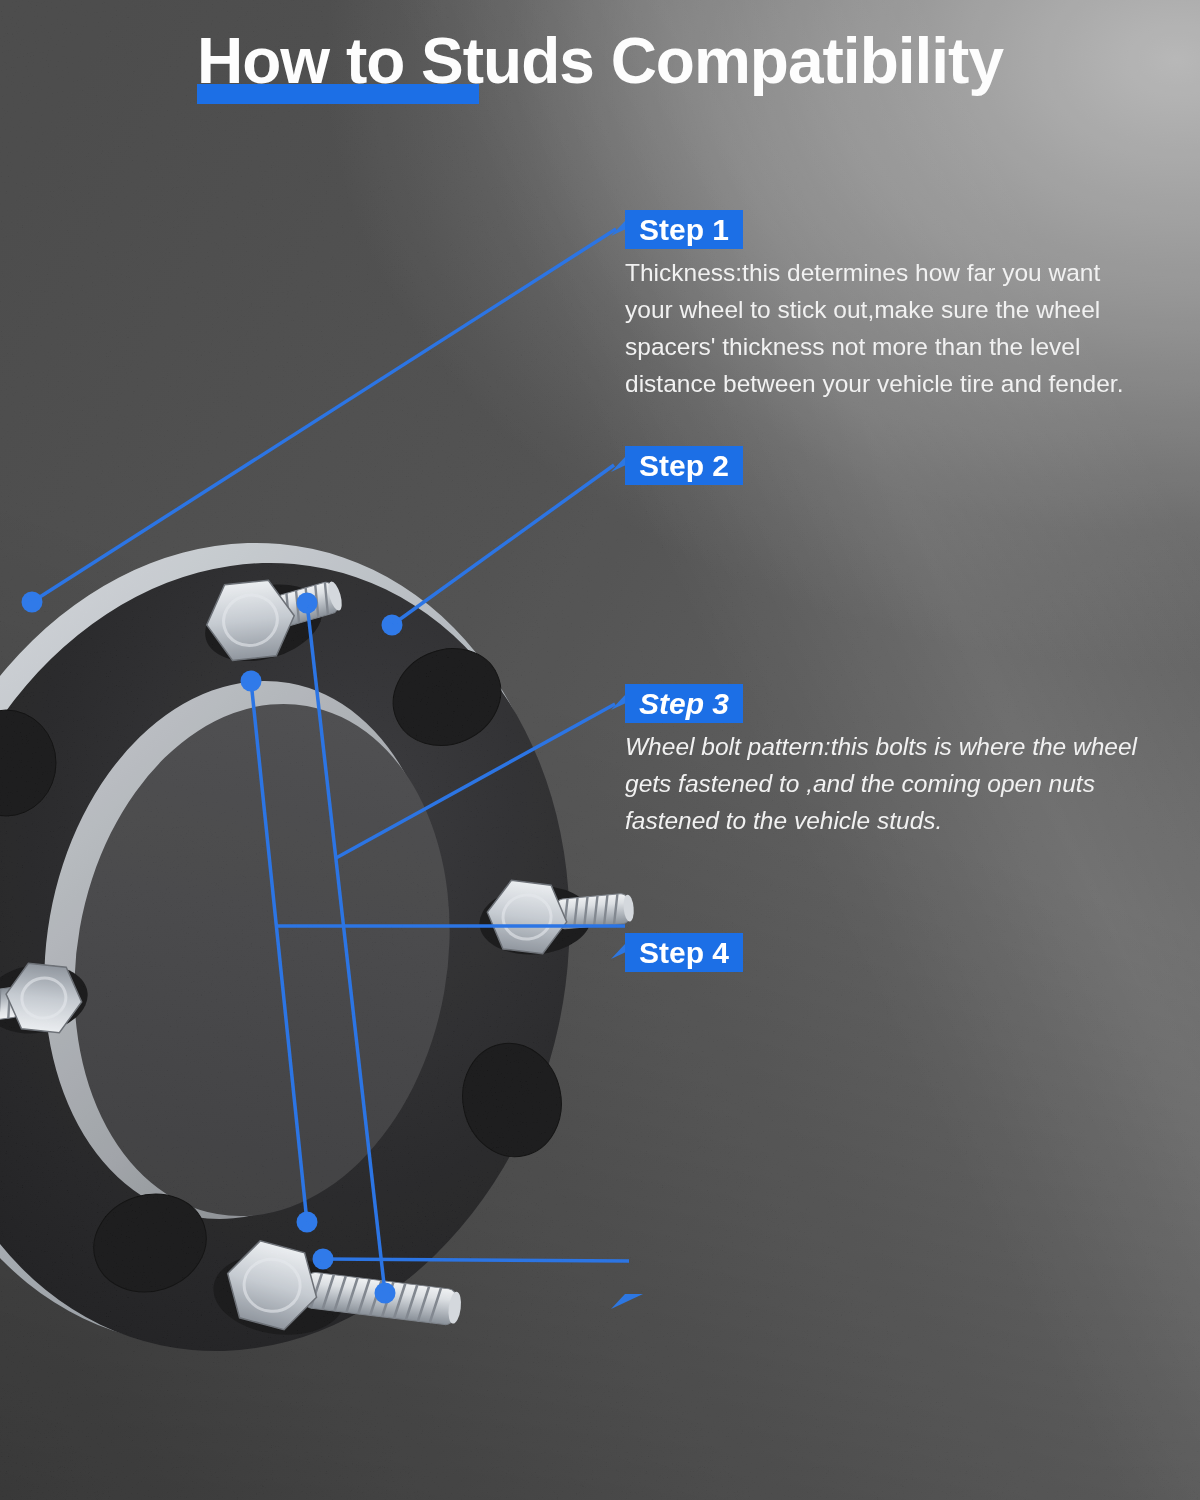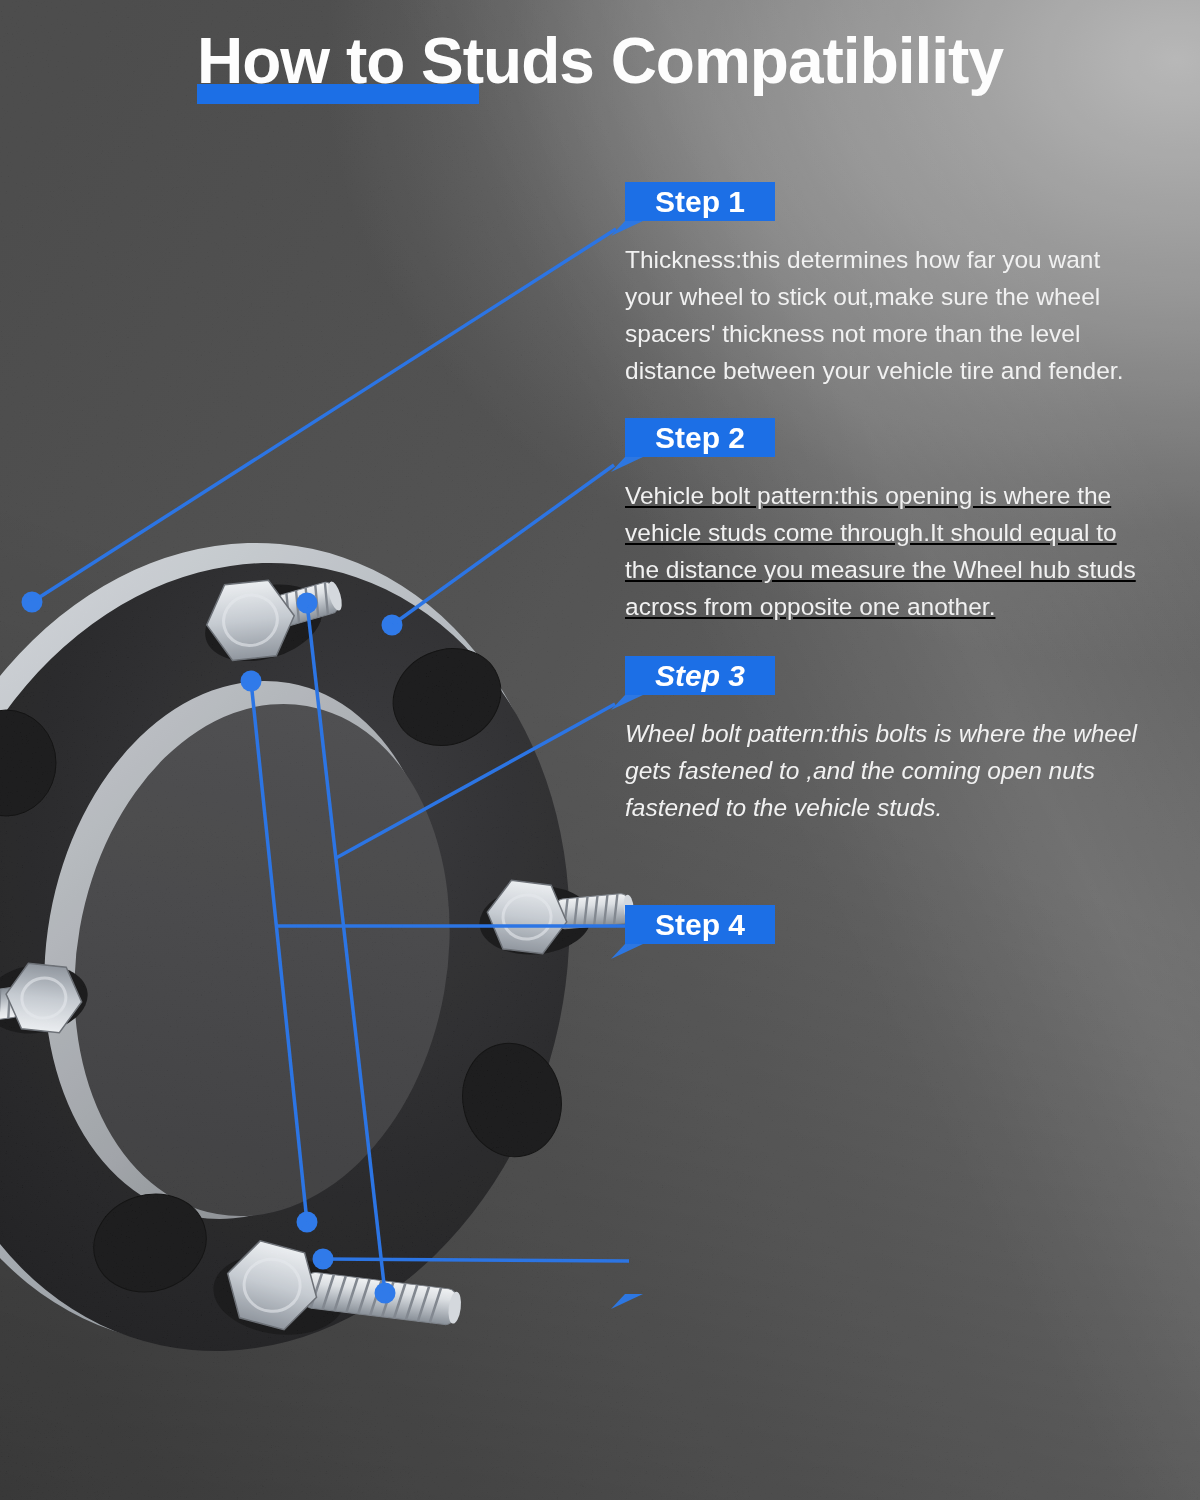--- a/index.html
+++ b/index.html
@@ -22,24 +22,24 @@
   }
   .title-underline{
     position:absolute; left:197px; top:84px; width:282px; height:20px;
     background:#1c6fe6; z-index:2;
   }
   .svg-layer{position:absolute; inset:0; z-index:1;}
   .step{position:absolute; left:625px; z-index:3;}
   .step-box{
     display:inline-block; background:#1c6fe6; color:#ffffff;
     font-size:30px; font-weight:bold; line-height:39px; height:39px;
-    padding:0 30px; white-space:nowrap;
+    padding:0 14px; white-space:nowrap;margin-top:28px;
   }
   .step-text{
-    margin-top:20px; color:#f1f1f1;
+    margin-top:5px; color:#f1f1f1;
     font-size:24.5px; line-height:37px;
     white-space:pre; letter-spacing:0;
   }
   .s1{top:182px;} .s2{top:418px;text-decoration:underline;} .s3{top:656px;font-style:italic;} .s4{top:905px;} .s5{top:1256px;}
 </style>
 </head>
 <body>
 
 <div class="canvas">
 
@@ -169,24 +169,20 @@
     <div class="step-text">Thickness:this determines how far you want
 your wheel to stick out,make sure the wheel
 spacers' thickness not more than the level
 distance between your vehicle tire and fender.</div>
   </div>
 
   <div class="step s2">
     <div class="step-box">
       <span>Step 2</span>
     </div>
-    <div class="step-text">Vehicle bolt pattern:this opening is where the
-vehicle studs come through.It should equal to
-the distance you measure the Wheel hub studs
-across from opposite one another.</div>
   </div>
 
   <div class="step s3">
     <div class="step-box">
       <span>Step 3</span>
     </div>
     <div class="step-text">Wheel bolt pattern:this bolts is where the wheel
 gets fastened to ,and the coming open nuts
 fastened to the vehicle studs.</div>
   </div>

